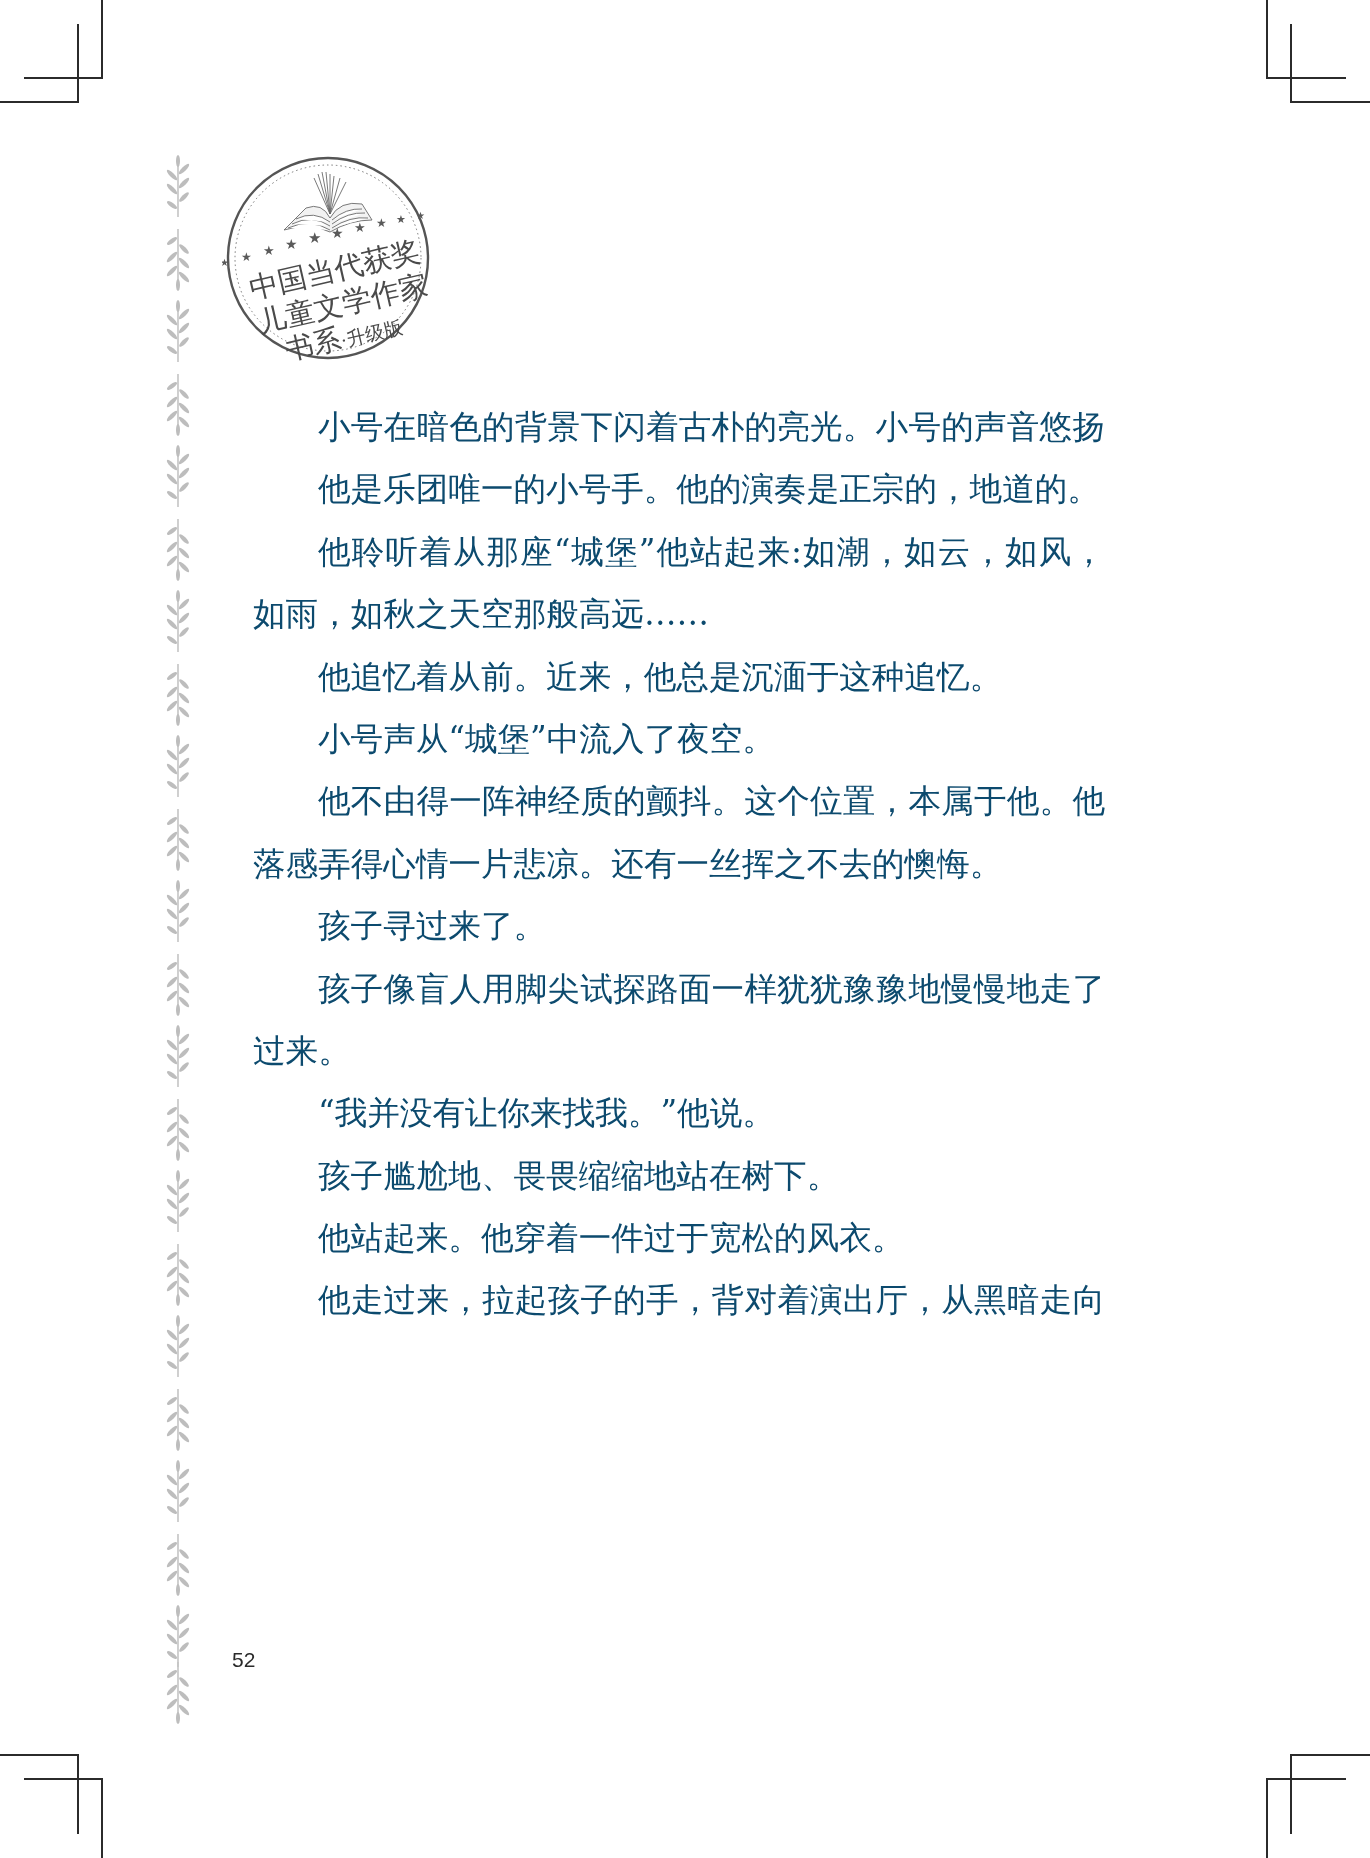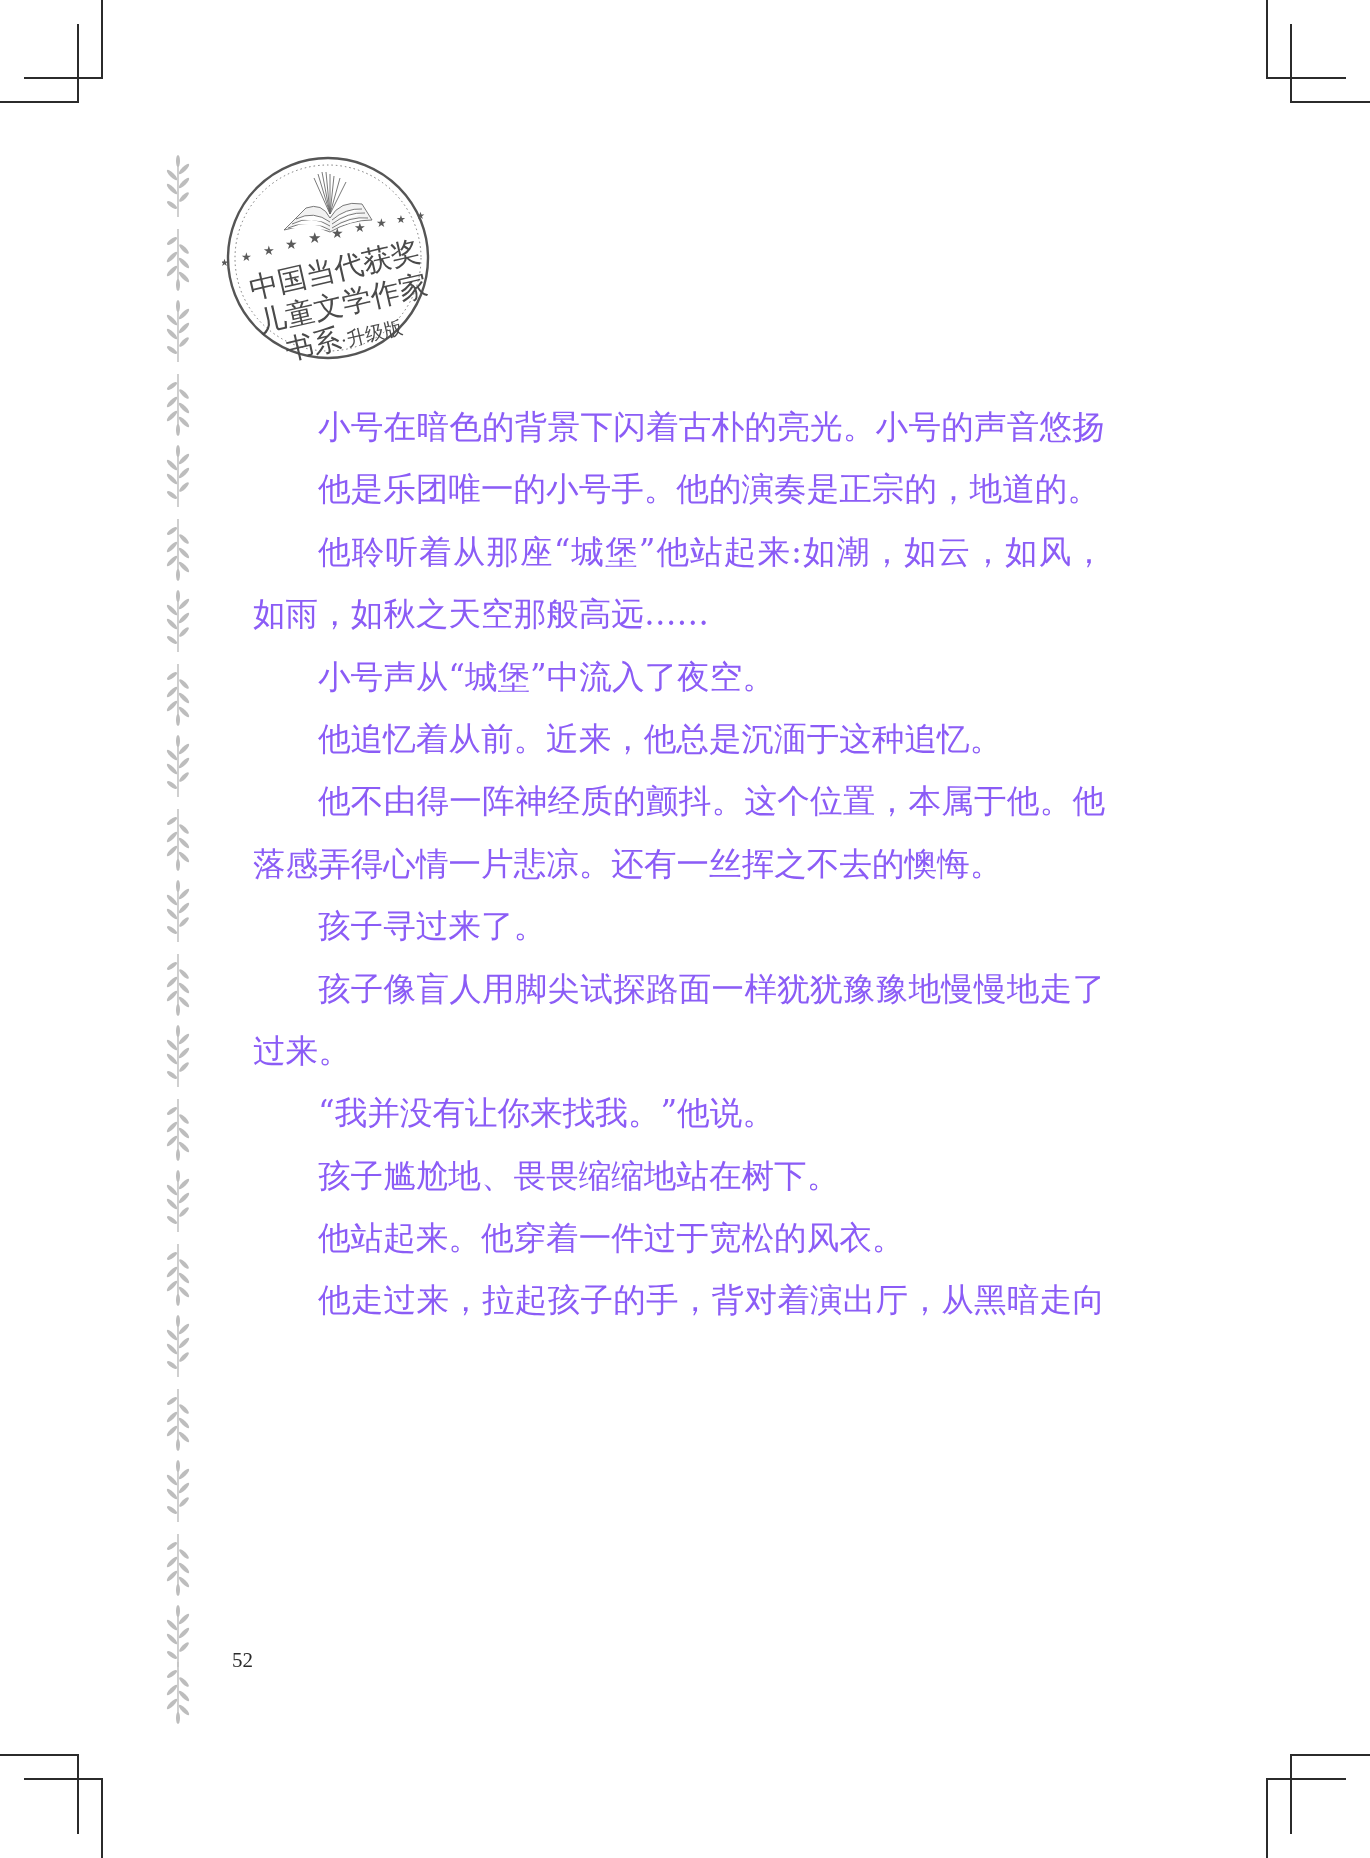--- a/index.html
+++ b/index.html
@@ -4,25 +4,25 @@
 <style>
   html, body { margin: 0; padding: 0; background: #ffffff; }
   body { width: 1370px; height: 1858px; position: relative; overflow: hidden; }
   .crop { position: absolute; background: #2b2b2b; }
   .crop.h { height: 2px; }
   .crop.v { width: 2px; }
   .vine { position: absolute; left: 164px; top: 150px; width: 30px; height: 1580px; }
   .badge { position: absolute; left: 222px; top: 152px; width: 212px; height: 212px; }
   .badge-text { position: absolute; left: 0; top: 0; width: 212px; height: 212px; pointer-events: none; }
   .badge-line { position: absolute; font-family: "DejaVu Serif", "Liberation Serif", serif; color: #4a4a4a; white-space: nowrap; transform-origin: left center; }
-  .body-text { position: absolute; left: 253px; top: 396px; width: 852px; font-family: "DejaVu Serif", "Liberation Serif", serif; font-size: 32.6px; color: #8b5cf6; }
+  .body-text { position: absolute; left: 253px; top: 396px; width: 852px; font-family: "DejaVu Serif", "Liberation Serif", serif; font-size: 32.6px; color: #0c4a6e; }
   .line { height: 62.4px; line-height: 62.4px; white-space: nowrap; }
   .line.indent { padding-left: 65px; }
   .line.full { text-align: justify; text-align-last: justify; }
-  .page-num { position: absolute; left: 232px; top: 1648px; font-family: Liberation Serif, serif; font-size: 21px; color: #2a2a2a; text-align: right; }
+  .page-num { position: absolute; left: 232px; top: 1648px; font-family: Liberation Sans, sans-serif; font-size: 21px; color: #2a2a2a; text-align: right; }
 </style>
 </head>
 <body>
 
 <div class="crop v" style="left:101px; top:0; height:79px;"></div>
 <div class="crop h" style="left:24px; top:77px; width:79px;"></div>
 <div class="crop v" style="left:77px; top:24px; height:79px;"></div>
 <div class="crop h" style="left:0; top:101px; width:79px;"></div>
 
 <div class="crop v" style="left:1266px; top:0; height:79px;"></div>
@@ -123,22 +123,22 @@
       <span>书系</span><span style="font-size:18px;">·</span><span style="font-size:19px;">升级版</span>
     </div>
   </div>
 </div>
 
 <div class="body-text">
   <div class="line indent full">小号在暗色的背景下闪着古朴的亮光。小号的声音悠扬</div>
   <div class="line indent">他是乐团唯一的小号手。他的演奏是正宗的，地道的。</div>
   <div class="line indent full">他聆听着从那座“城堡”他站起来:如潮，如云，如风，</div>
   <div class="line">如雨，如秋之天空那般高远……</div>
+  <div class="line indent">他追忆着从前。近来，他总是沉湎于这种追忆。</div>
   <div class="line indent">小号声从“城堡”中流入了夜空。</div>
-  <div class="line indent">他追忆着从前。近来，他总是沉湎于这种追忆。</div>
   <div class="line indent full">他不由得一阵神经质的颤抖。这个位置，本属于他。他</div>
   <div class="line">落感弄得心情一片悲凉。还有一丝挥之不去的懊悔。</div>
   <div class="line indent">孩子寻过来了。</div>
   <div class="line indent full">孩子像盲人用脚尖试探路面一样犹犹豫豫地慢慢地走了</div>
   <div class="line">过来。</div>
   <div class="line indent">“我并没有让你来找我。”他说。</div>
   <div class="line indent">孩子尴尬地、畏畏缩缩地站在树下。</div>
   <div class="line indent">他站起来。他穿着一件过于宽松的风衣。</div>
   <div class="line indent full">他走过来，拉起孩子的手，背对着演出厅，从黑暗走向</div>
 </div>

